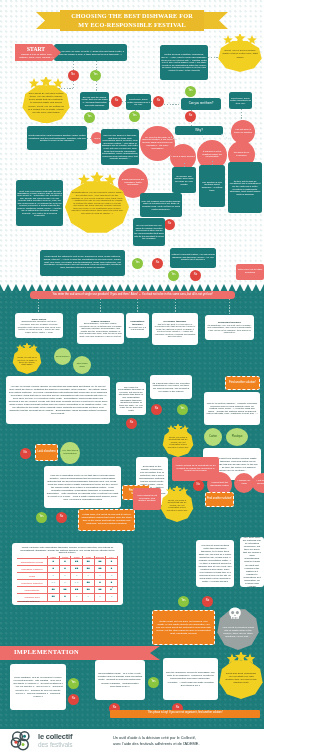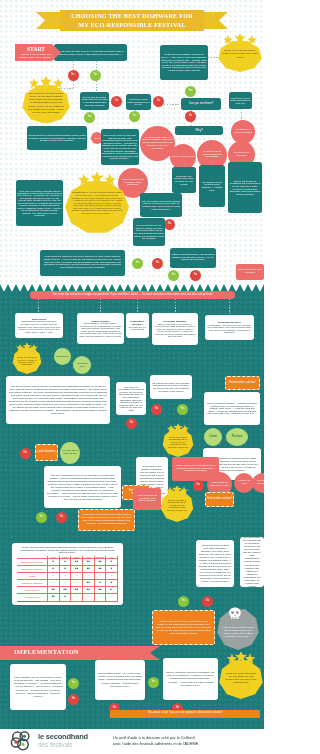--- a/index.html
+++ b/index.html
@@ -588,19 +588,19 @@
     <svg width="26" height="20" viewBox="0 0 26 20">
       <circle cx="8.5" cy="5.8" r="4.8" fill="none" stroke="#3d4f52" stroke-width="1.5"></circle>
       <circle cx="15.5" cy="5.2" r="4.4" fill="none" stroke="#3d4f52" stroke-width="1.5"></circle>
       <circle cx="7.0" cy="11.5" r="4.6" fill="none" stroke="#3d4f52" stroke-width="1.5"></circle>
       <circle cx="14.0" cy="13.5" r="5.2" fill="none" stroke="#3d4f52" stroke-width="1.5"></circle>
       <circle cx="15.5" cy="5.2" r="1.5" fill="#1b7a78"></circle>
       <circle cx="7.0" cy="11.3" r="1.5" fill="#e0453d"></circle>
       <circle cx="14.0" cy="13.5" r="1.5" fill="#8cc63f"></circle>
     </svg>
   </div>
-  <div style="position:absolute;left:38px;top:732px;font-size:7.5px;color:#3d4f52;font-weight:bold;letter-spacing:-.2px;">le secondhand</div>
+  <div style="position:absolute;left:38px;top:732px;font-size:7.5px;color:#3d4f52;font-weight:bold;letter-spacing:-.2px;">le collectif</div>
   <div style="position:absolute;left:38px;top:741px;font-size:6.5px;color:#b6c3c4;letter-spacing:-.1px;">des festivals</div>
   <div style="position:absolute;left:113px;top:735px;font-size:3.9px;color:#23393c;line-height:1.45;">
     <span>Un outil d'aide à la décision créé par le Collectif,</span><br><span>avec l'aide des festivals adhérents et de l'ADEME.</span>
   </div>
 
 </div>
 
 </body></html>

